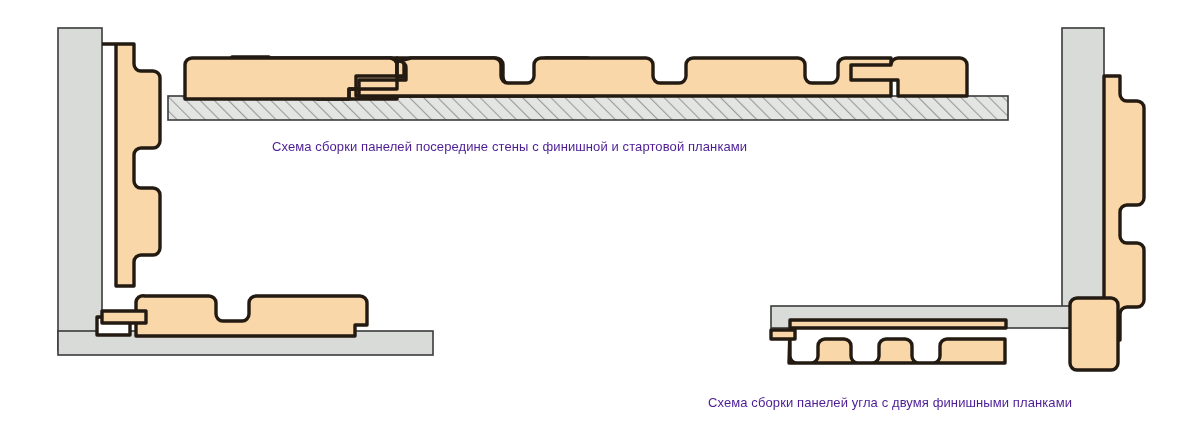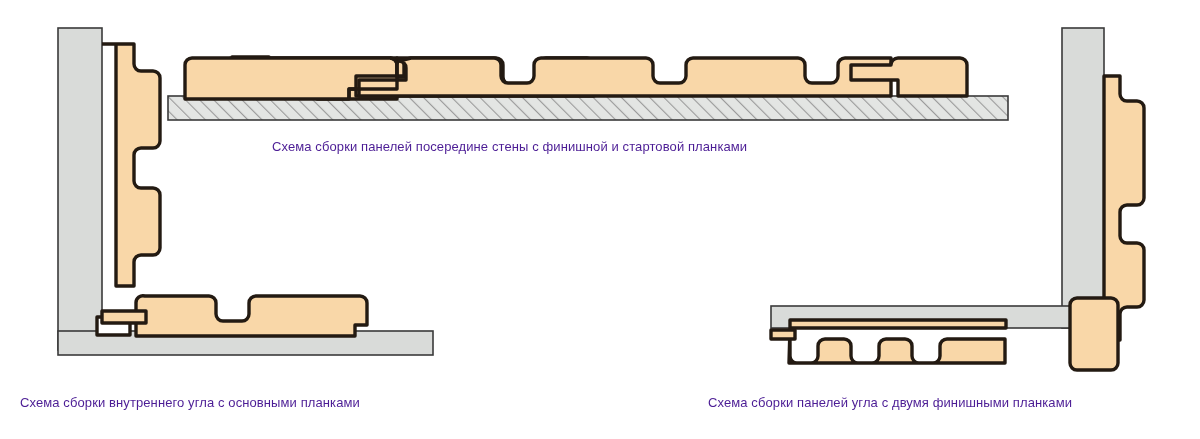--- a/index.html
+++ b/index.html
@@ -95,17 +95,16 @@
                a7 7 0 0 0 7 7 h14 a7 7 0 0 0 7 -7 v-10 a7 7 0 0 1 7 -7 h19 a7 7 0 0 1 7 7 v10
                a7 7 0 0 0 7 7 h14 a7 7 0 0 0 7 -7 v-10 a7 7 0 0 1 7 -7 h58 v24 h-216 z
                M790 328 h216 v-8 h-216 z"></path>
 
       <path fill="#f9d7a8" stroke="#231a12" stroke-width="3.4" stroke-linejoin="round" d="M771 330 h24 v9 h-24 z"></path>
     </g>
   </svg>
 
   <div class="caption" id="cap-middle">Схема сборки панелей посередине стены с финишной и стартовой планками</div>
 
-  <div class="caption" id="cap-inner">Схема сборки внутреннего угла с основными планками</div>
 
   <div class="caption" id="cap-outer">Схема сборки панелей угла с двумя финишными планками</div>
 
 </div>
 
 </body></html>

